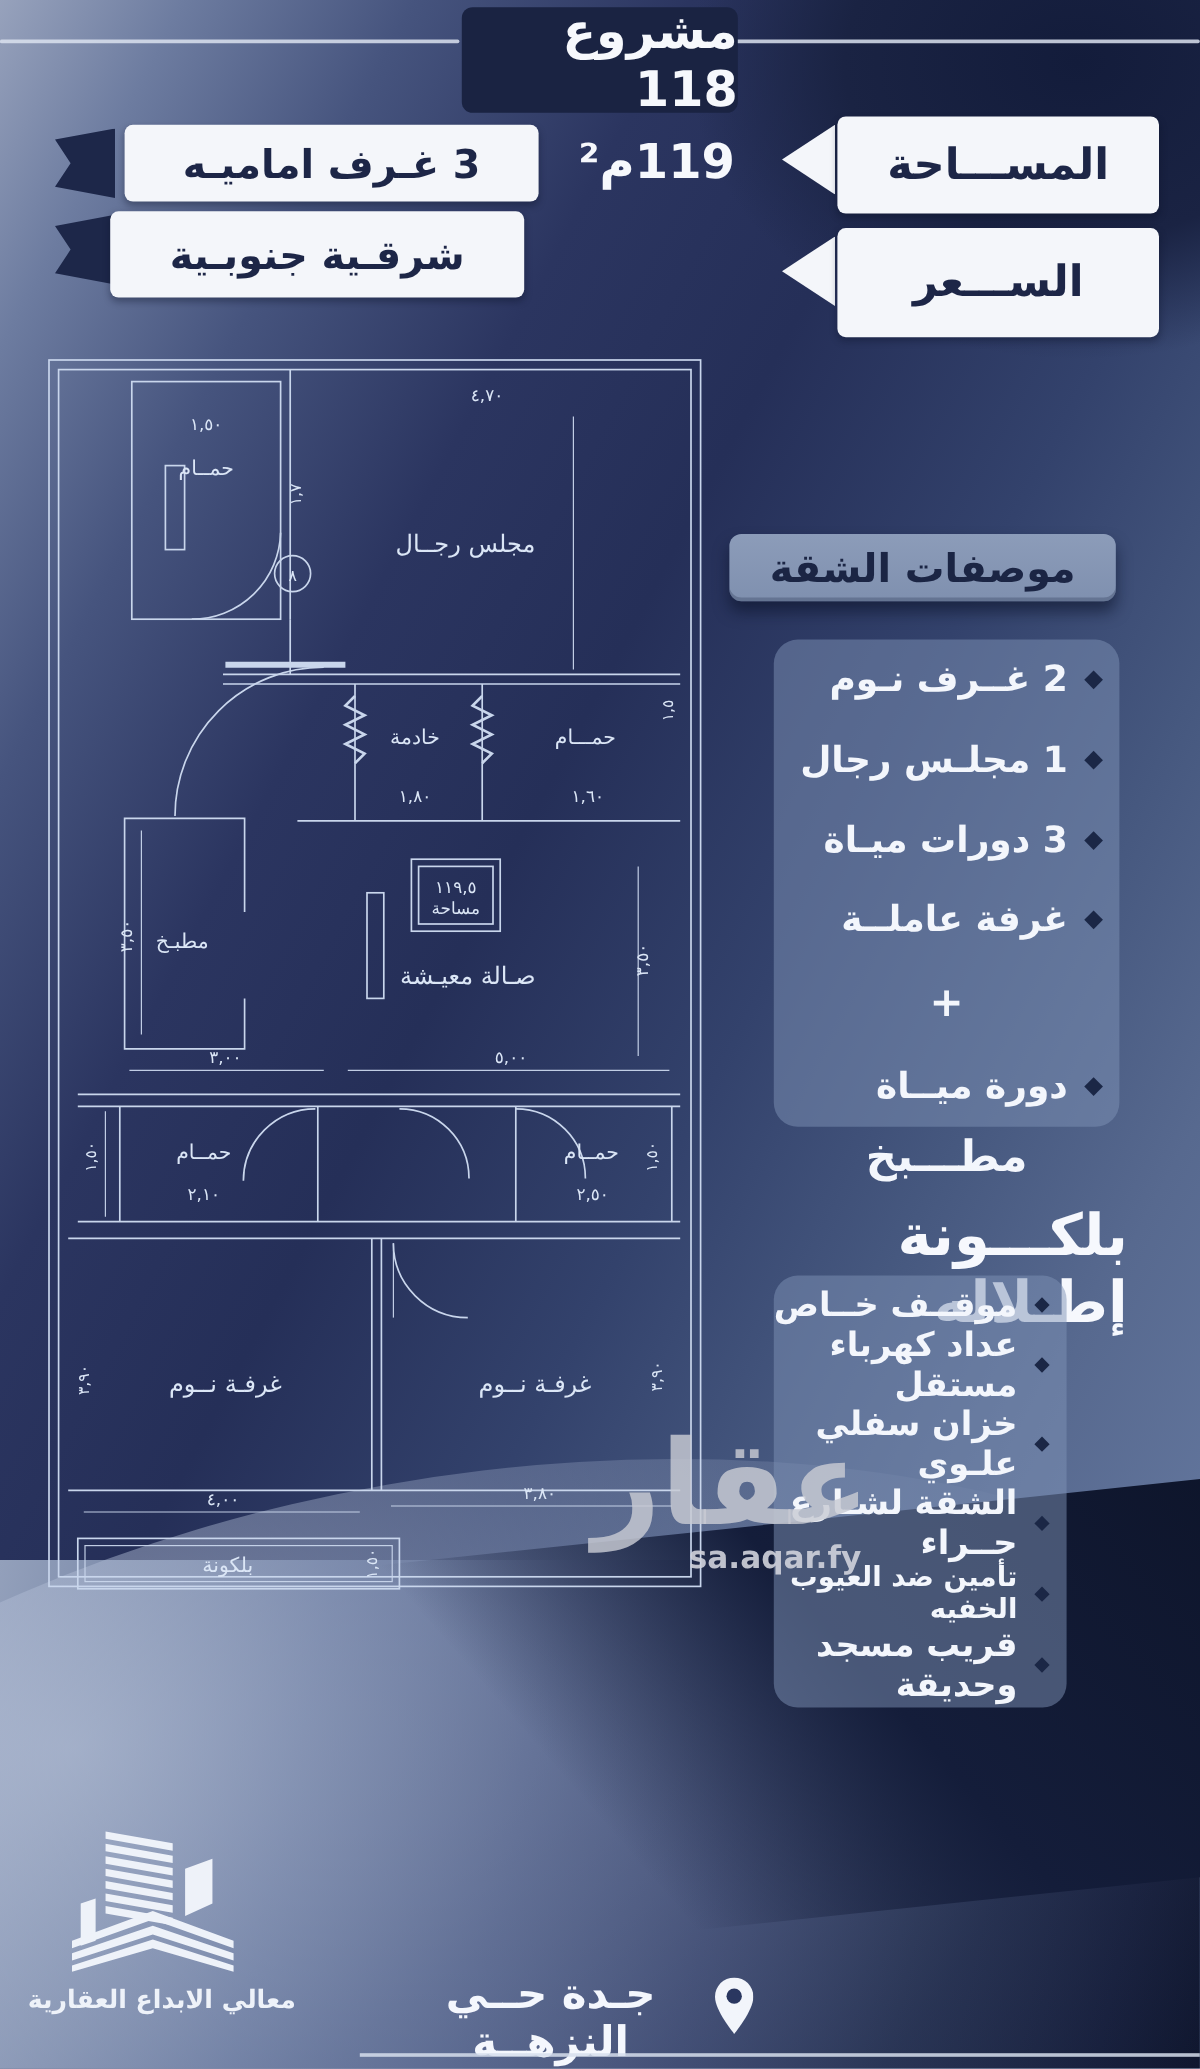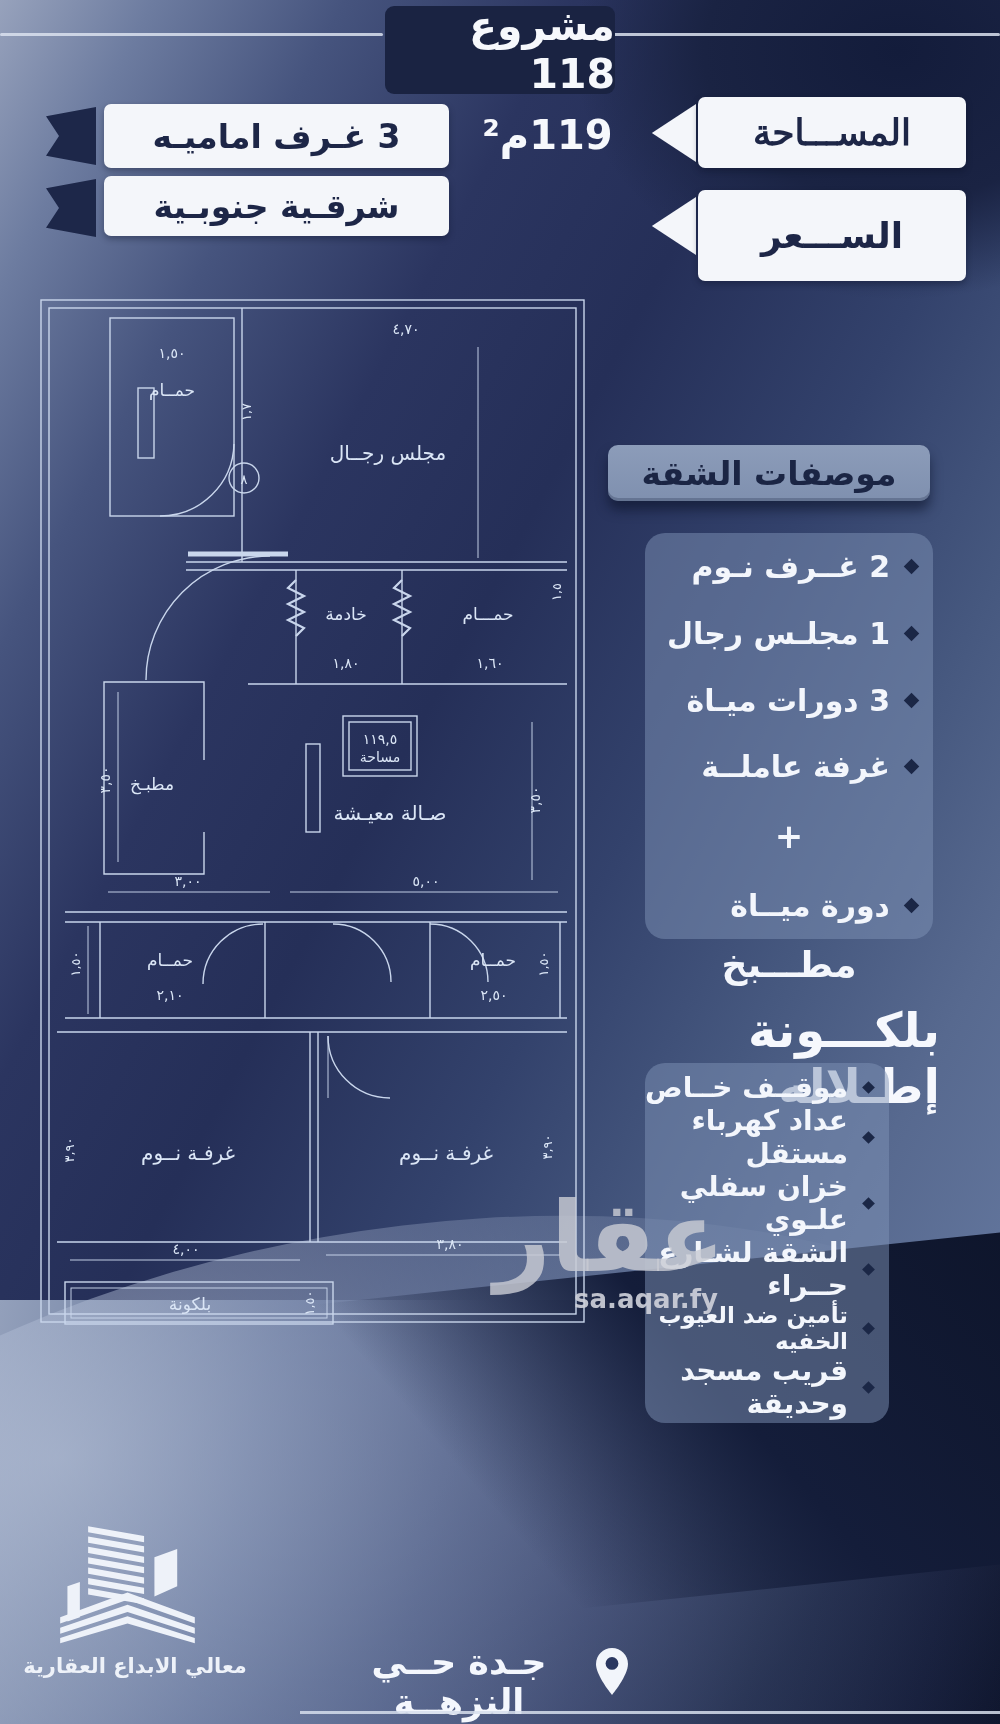--- a/index.html
+++ b/index.html
@@ -24,28 +24,28 @@
   
   .hdr { z-index:3; }
   .top-line { height:3px; background:rgba(219,226,238,0.85); border-radius:2px; }
   .line-l { left:0; top:33px; width:383px; }
   .line-r { left:613px; top:33px; width:387px; }
   .title-box { left:385px; top:6px; width:230px; height:88px; background:#1a2342; border-radius:9px;
     display:flex; align-items:center; justify-content:center; color:#f6f8fc; font-size:41px; font-weight:bold; }
   .badge { background:#f4f6fa; border-radius:7px; display:flex; align-items:center; justify-content:center;
     color:#1d2647; font-weight:bold; box-shadow:0 3px 6px rgba(10,15,35,.35); }
   .badge-1 { left:104px; top:104px; width:345px; height:64px; font-size:33px; }
-  .badge-2 { left:104px; top:176px; width:345px; height:60px; font-size:33px; }
+  .badge-2 { left:92px; top:176px; width:345px; height:72px; font-size:33px; }
   .ribbon { width:50px; height:58px; background:#1d2749;
     clip-path:polygon(100% 0, 100% 100%, 0 84%, 26% 50%, 0 16%); }
   .ribbon-1 { left:46px; top:107px; }
   .ribbon-2 { left:46px; top:179px; }
   .stat-box { background:#f4f6fa; border-radius:7px; display:flex; align-items:center; justify-content:center;
     color:#1d2647; font-weight:bold; font-size:36px; box-shadow:0 3px 6px rgba(10,15,35,.35); }
-  .stat-box-1 { left:698px; top:97px; width:268px; height:71px;font-family:Liberation Serif, serif; }
+  .stat-box-1 { left:698px; top:97px; width:268px; height:81px; }
   .stat-box-2 { left:698px; top:190px; width:268px; height:91px; }
   .stat-arrow { width:46px; height:58px; background:#f4f6fa; clip-path:polygon(100% 0, 100% 100%, 4% 50%); }
   .stat-arrow-1 { left:650px; top:104px; }
   .stat-arrow-2 { left:650px; top:197px; }
   .stat-val { color:#f6f8fc; font-weight:bold; font-size:40px; text-align:center; direction:rtl; }
   .stat-val-1 { left:455px; top:112px; width:185px; }
   .stat-val-2 { left:445px; top:200px; width:200px; }
 
   
   .plan { left:38px; top:292px; width:549px; height:1038px; z-index:2; }

